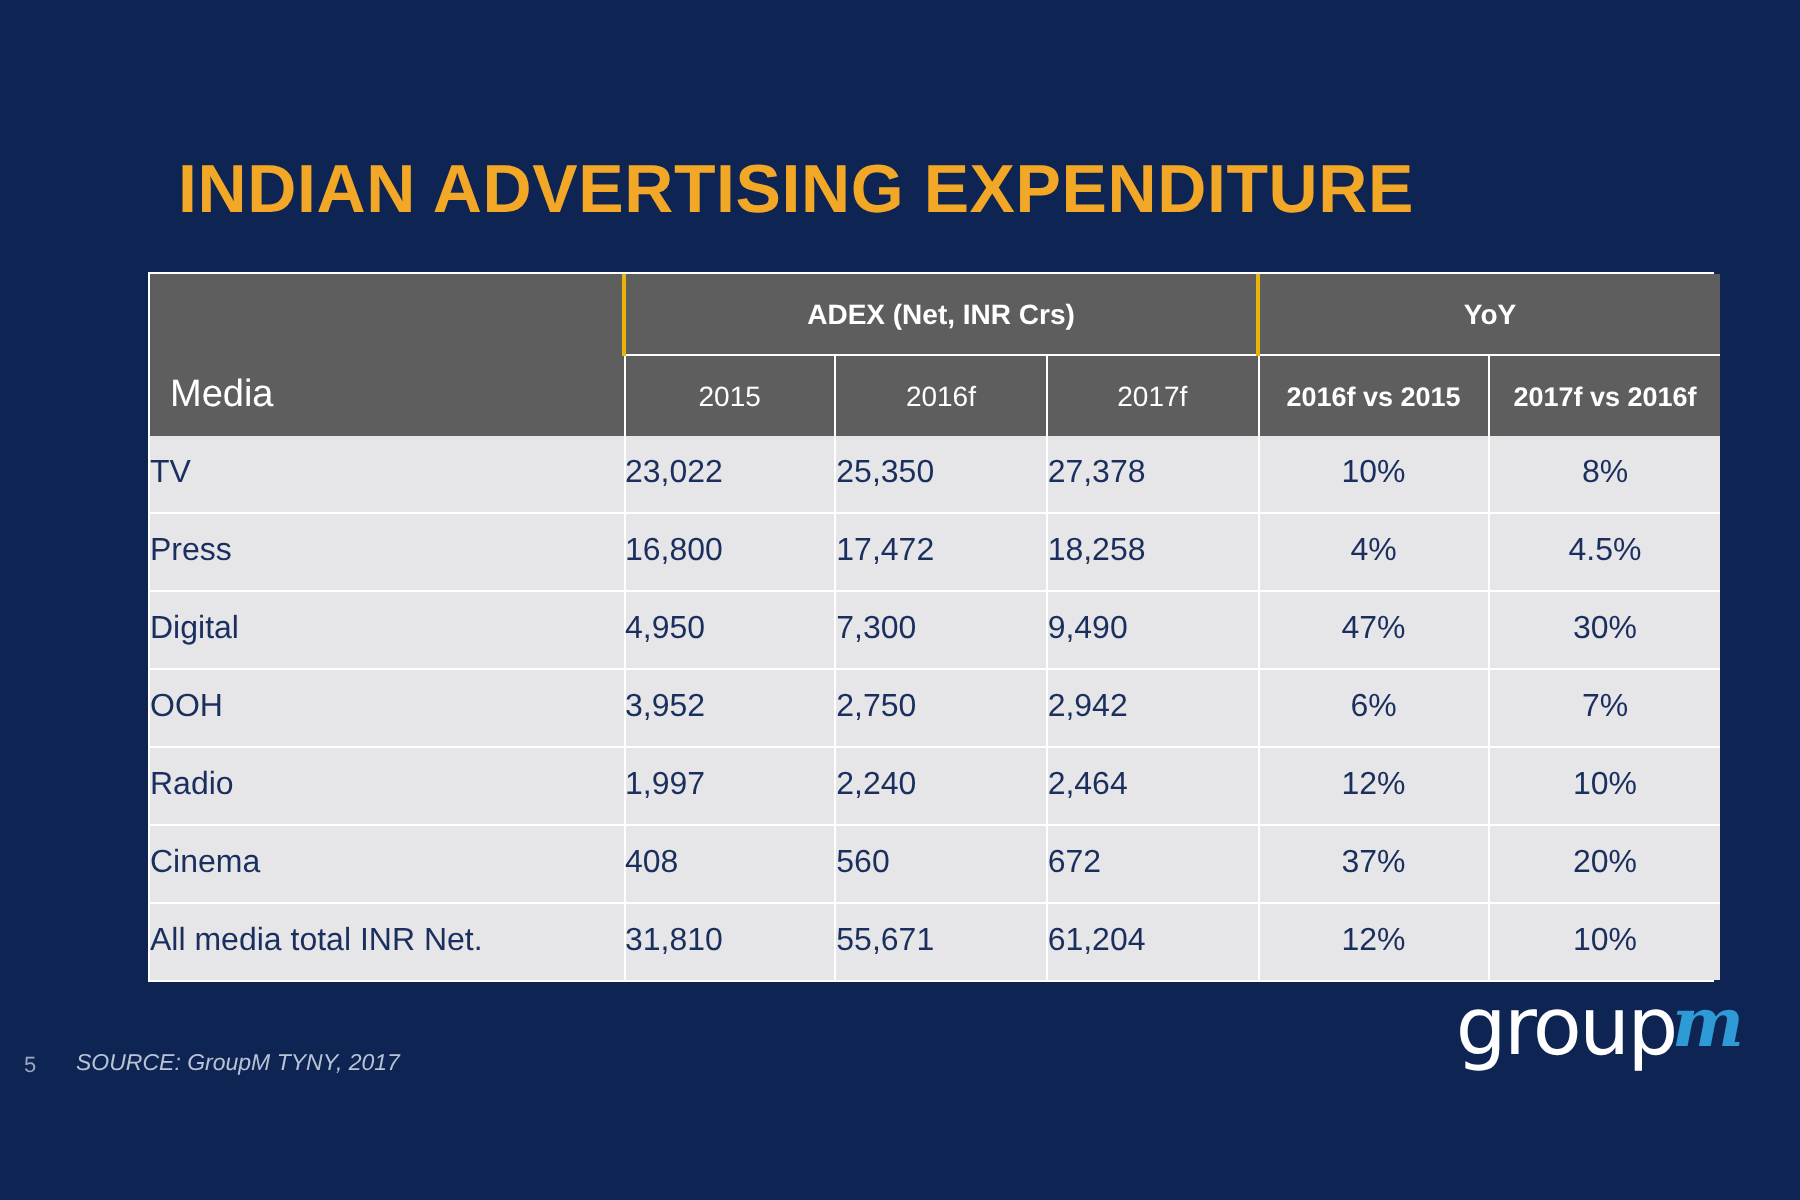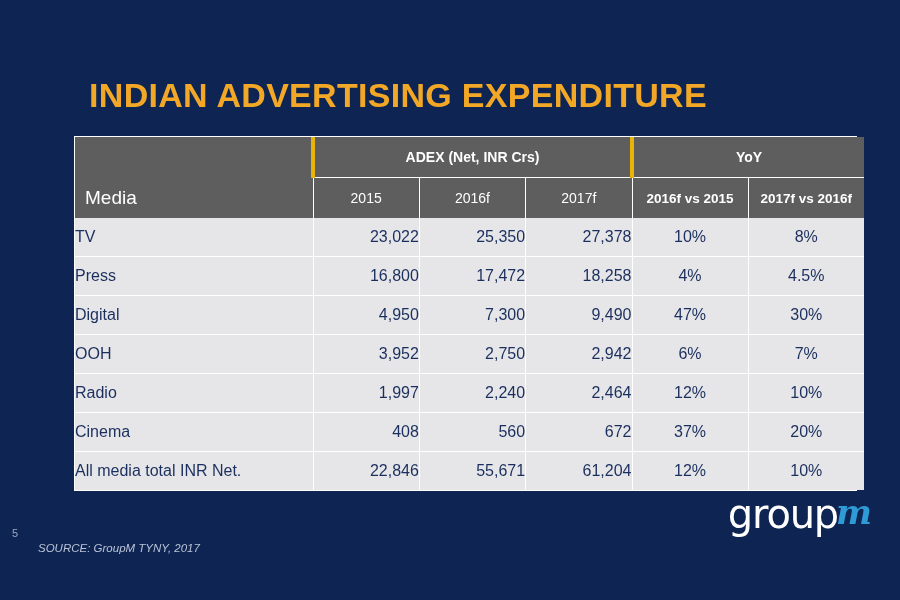--- a/index.html
+++ b/index.html
@@ -58,21 +58,21 @@
   }
 
   
   .hdr {
     background: #5e5e5e;
     color: #ffffff;
     font-size: 14px;
     font-weight: bold;
     text-align: center;
     height: 40px;
-    border-right: 4px solid #eab308;
+    border-right: 2px solid #eab308;
     border-bottom: 1px solid #ffffff;
     vertical-align: middle;
   }
   .hdr.blank {
     border-bottom: 1px solid #5e5e5e;
   }
   .hdr.last { border-right: none; }
 
   .sub {
     background: #5e5e5e;
@@ -106,21 +106,20 @@
     border-bottom: 1px solid #ffffff;
   }
   td.cell.last { border-right: none; }
   tr.row:last-child td.cell { border-bottom: none; }
 
   td.media-cell {
     text-align: left;
     padding-left: 10px;
   }
   td.num {
-    text-align: right;
     padding-right: 16px;
   }
   td.pct {
     text-align: center;
   }
 
   
   .slide-number {
     position: absolute;
     left: 12px;
@@ -131,21 +130,20 @@
   }
   .source {
     position: absolute;
     left: 38px;
     top: 526px;
     color: #b9c3d6;
     font-size: 11.5px;
     font-style: italic;
     font-family: "Liberation Sans", sans-serif;
     white-space: nowrap;
-    margin-top: 16px;
   }
 
   
   .logo {
     position: absolute;
     right: 28px;
     top: 494px;
     display: flex;
     align-items: baseline;
     line-height: 1;
@@ -236,21 +234,21 @@
         <tr class="row">
           <td class="cell media-cell">Cinema</td>
           <td class="cell num">408</td>
           <td class="cell num">560</td>
           <td class="cell num">672</td>
           <td class="cell pct">37%</td>
           <td class="cell pct last">20%</td>
         </tr>
         <tr class="row">
           <td class="cell media-cell">All media total INR Net.</td>
-          <td class="cell num">22,846</td>
+          <td class="cell num">31,810</td>
           <td class="cell num">55,671</td>
           <td class="cell num">61,204</td>
           <td class="cell pct">12%</td>
           <td class="cell pct last">10%</td>
         </tr>
       </tbody>
     </table>
   </div>
 
   <div class="slide-number">5</div>

